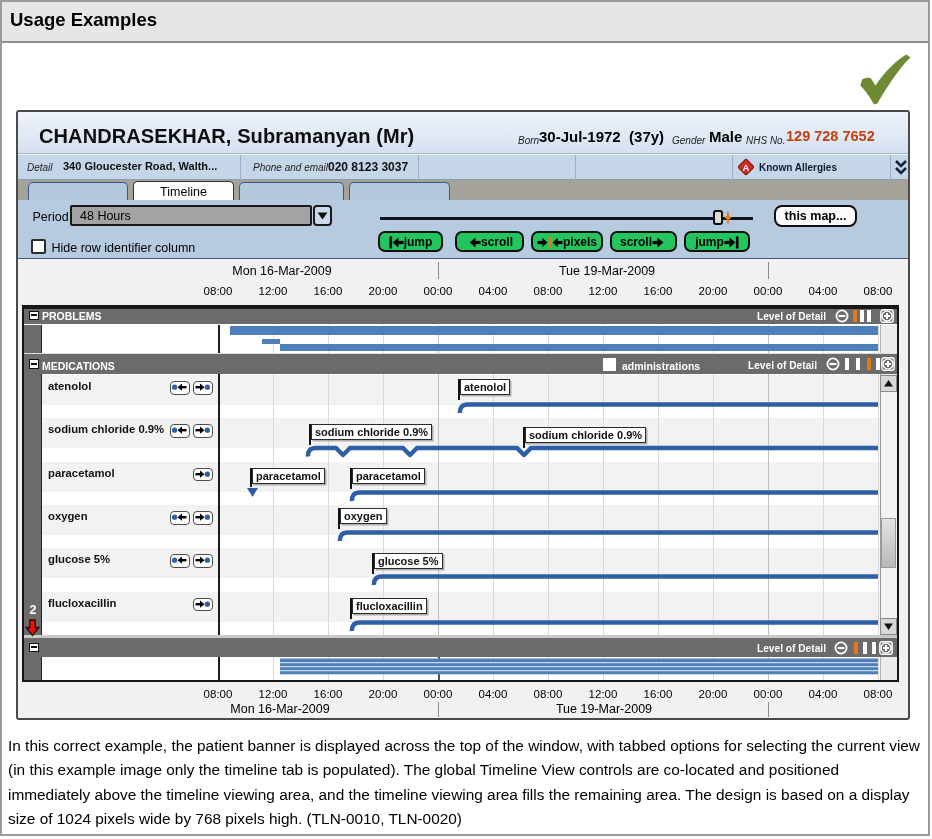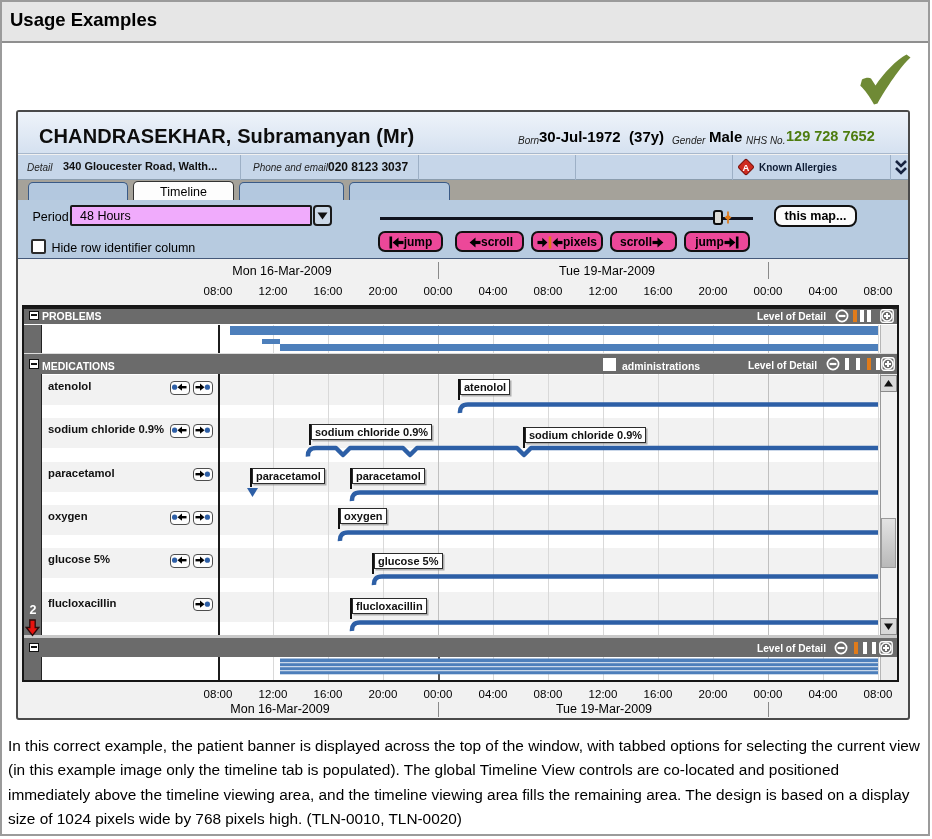--- a/index.html
+++ b/index.html
@@ -1,36 +1,36 @@
 <!DOCTYPE html>
 <html><head><meta charset="utf-8"><style>
 
 * { margin:0; padding:0; box-sizing:border-box; }
 body { width:932px; height:839px; background:#fff; font-family:"Liberation Sans", sans-serif; position:relative; overflow:hidden; }
 .a { position:absolute; }
 .flag { position:absolute; background:#fff; border:1.3px solid #2b2b2b; font-weight:bold; font-size:11px; color:#111; padding:0px 3px 0 3px; line-height:14px; box-shadow:1.5px 1.5px 0 rgba(120,120,120,.55); white-space:nowrap; }
 .btnsm { position:absolute; width:20px; height:13.5px; background:#fdfdfd; border:1.6px solid #4d4d4d; border-radius:4px; }
-.navbtn { position:absolute; height:21px; background:#ec4899; border:2px solid #111; border-radius:7px; display:flex; align-items:center; justify-content:center; font-weight:bold; font-size:12px; color:#000; padding-top:1px;}
+.navbtn { position:absolute; height:21px; background:#22c55e; border:2px solid #111; border-radius:7px; display:flex; align-items:center; justify-content:center; font-weight:bold; font-size:12px; color:#000; padding-top:1px;}
 
 </style></head><body>
 <div style="position:absolute;left:0;top:0;width:930px;height:836px;border:2px solid #9b9b9b;"></div>
 <div style="position:absolute;left:2px;top:2px;width:926px;height:41px;background:#e6e6e6;border-bottom:2px solid #8f8f8f;"></div>
 <div class="a" style="left:10px;top:9px;font-size:18.5px;font-weight:bold;color:#000;">Usage Examples</div>
 <svg class="a" style="left:845px;top:45px;" width="80" height="65" viewBox="0 0 80 65">
 <path d="M 17 34.5 C 20 32.8 24 32.2 26 33.5 L 30.5 40.5 C 38 29 52 14 61.5 9.5 L 65.5 12.5 C 56 21 41 43 32.5 58.5 L 29 59.5 C 25 52 19.5 44.5 15.3 40.8 Z" fill="#6f8a35"></path>
 </svg>
 <div class="a" style="left:16px;top:110px;width:894px;height:610px;background:#f1f1f1;border:2px solid #4a4a4a;border-radius:3px;overflow:hidden;">
 <div class="a" style="left:0px;top:0px;width:890px;height:42px;background:linear-gradient(180deg,#eef3fa,#d5e1f0);border-bottom:1px solid #a8b8cc;"></div>
 <div class="a" style="left:21px;top:13px;font-size:20px;font-weight:bold;color:#0d0d0d;letter-spacing:0.1px;">CHANDRASEKHAR, Subramanyan (Mr)</div>
 <div class="a" style="left:500px;top:22.5px;font-size:10px;font-style:italic;color:#222;">Born</div>
 <div class="a" style="left:521px;top:16px;font-size:15px;font-weight:bold;color:#000;">30-Jul-1972&nbsp; (37y)</div>
 <div class="a" style="left:654px;top:22.5px;font-size:10px;font-style:italic;color:#222;">Gender</div>
 <div class="a" style="left:691px;top:16px;font-size:15px;font-weight:bold;color:#000;">Male</div>
 <div class="a" style="left:728px;top:22.5px;font-size:10px;font-style:italic;color:#222;">NHS No.</div>
-<div class="a" style="left:768px;top:16px;font-size:14.5px;font-weight:bold;color:#4d7c0f;">129 728 7652</div>
+<div class="a" style="left:768px;top:16px;font-size:14.5px;font-weight:bold;color:#c2410c;">129 728 7652</div>
 <div class="a" style="left:0px;top:43px;width:890px;height:25px;background:#c6d6e9;border-bottom:1.5px solid #8b9dae;"></div>
 <div class="a" style="left:222px;top:43px;width:1px;height:25px;background:#9db0c6;"></div>
 <div class="a" style="left:400px;top:43px;width:1px;height:25px;background:#9db0c6;"></div>
 <div class="a" style="left:557px;top:43px;width:1px;height:25px;background:#9db0c6;"></div>
 <div class="a" style="left:714px;top:43px;width:1px;height:25px;background:#9db0c6;"></div>
 <div class="a" style="left:872px;top:43px;width:1px;height:25px;background:#9db0c6;"></div>
 <div class="a" style="left:9px;top:50px;font-size:10px;font-style:italic;color:#222;">Detail</div>
 <div class="a" style="left:45px;top:48px;font-size:11px;font-weight:bold;color:#111;">340 Gloucester Road, Walth...</div>
 <div class="a" style="left:235px;top:50px;font-size:10px;font-style:italic;color:#222;">Phone and email</div>
 <div class="a" style="left:310px;top:48px;font-size:12px;font-weight:bold;color:#111;">020 8123 3037</div>
@@ -43,21 +43,21 @@
 <path d="M2 3 L7 8 L12 3" fill="none" stroke="#17233f" stroke-width="2.6"></path>
 <path d="M2 10 L7 15 L12 10" fill="none" stroke="#17233f" stroke-width="2.6"></path>
 </svg>
 <div class="a" style="left:0px;top:68px;width:890px;height:20px;background:#a5a29a;"></div>
 <div class="a" style="left:10px;top:70px;width:100px;height:20px;background:#b3c8df;border:1.5px solid #3a5a86;border-bottom:none;border-radius:5px 5px 0 0;"></div>
 <div class="a" style="left:115px;top:69px;width:101px;height:21px;background:#fdfdfd;border:1.5px solid #333;border-bottom:none;border-radius:5px 5px 0 0;font-size:12.5px;color:#000;text-align:center;padding-top:3px;">Timeline</div>
 <div class="a" style="left:221px;top:70px;width:105px;height:20px;background:#b3c8df;border:1.5px solid #3a5a86;border-bottom:none;border-radius:5px 5px 0 0;"></div>
 <div class="a" style="left:331px;top:70px;width:101px;height:20px;background:#b3c8df;border:1.5px solid #3a5a86;border-bottom:none;border-radius:5px 5px 0 0;"></div>
 <div class="a" style="left:0px;top:88px;width:890px;height:59px;background:#b7cbe0;border-bottom:1.5px solid #44597a;"></div>
 <div class="a" style="left:14.5px;top:98px;font-size:12.5px;color:#000;">Period</div>
-<div class="a" style="left:52px;top:93px;width:242px;height:21px;background:#f0abfc;border:2px solid #1a1a1a;border-radius:2px;font-size:12.5px;color:#000;padding:2px 0 0 8px;">48 Hours</div>
+<div class="a" style="left:52px;top:93px;width:242px;height:21px;background:#a3a3a3;border:2px solid #1a1a1a;border-radius:2px;font-size:12.5px;color:#000;padding:2px 0 0 8px;">48 Hours</div>
 <div class="a" style="left:295px;top:93px;width:19px;height:21px;background:#ccd9e8;border:2px solid #1a1a1a;border-radius:4px;"></div>
 <svg class="a" style="left:298px;top:99px" width="13" height="10" viewBox="0 0 13 10">
       <path d="M1.5 1.5 L11.5 1.5 L6.5 8.5 Z" fill="#111"></path>
     </svg>
 <div class="a" style="left:13px;top:127px;width:15px;height:15px;background:#fff;border:2px solid #2b2b2b;border-radius:2px;"></div>
 <div class="a" style="left:33.5px;top:129px;font-size:12.5px;color:#000;">Hide row identifier column</div>
 <div class="a" style="left:362px;top:105px;width:373px;height:2.5px;background:#10131f;"></div>
 <div class="a" style="left:695px;top:98px;width:10px;height:15px;background:#dddcd6;border:2.5px solid #0d0d0d;border-radius:3px;"></div>
 <svg class="a" style="left:705px;top:99px" width="10" height="13" viewBox="0 0 10 15">
       <path d="M4 0.5 L6 0.5 L6 5 L9 7.5 L6 10 L6 14.5 L4 14.5 L4 10 L1 7.5 L4 5 Z" fill="#e07b1a"></path>

